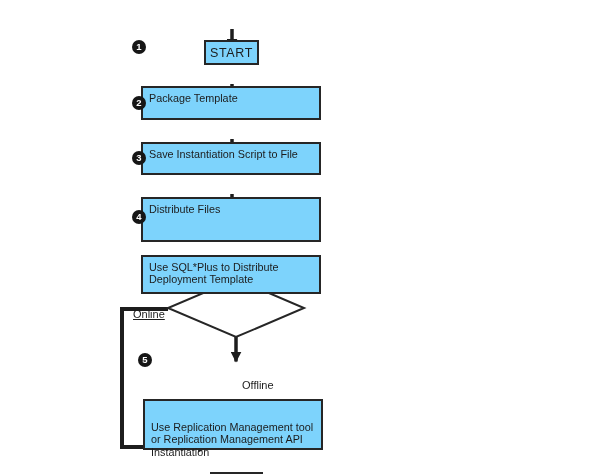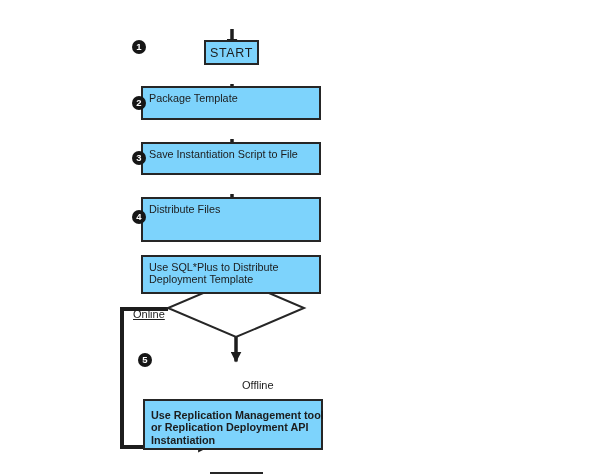--- a/index.html
+++ b/index.html
@@ -65,21 +65,21 @@
     white-space: nowrap;
   }
   #lbl-online { left: 133px; top: 308px; text-decoration: underline; }
   #lbl-offline { left: 242px; top: 334px; margin-top: 45px; }
 
   #node-start { left: 204px; top: 4px;  width: 55px; height: 25px; }
   #node-step1 { left: 141px; top: 50px;  width: 180px; height: 34px; }
   #node-step2 { left: 141px; top: 106px; width: 180px; height: 33px; }
   #node-step3 { left: 141px; top: 161px; width: 180px; height: 45px; }
   #node-step4 { left: 141px; top: 219px; width: 180px; height: 39px; }
-  #node-step5 { left: 143px; top: 363px; width: 180px; height: 51px; padding-top: 8px; font-weight: bold; }
+  #node-step5 { left: 143px; top: 363px; width: 180px; height: 51px; padding-top: 20px; }
   #node-end   { left: 210px; top: 436px; width: 53px; height: 32px; }
 
   #badge-1 { left: 132px; top: 40px; }
   #badge-2 { left: 132px; top: 96px; }
   #badge-3 { left: 132px; top: 151px; }
   #badge-4 { left: 132px; top: 210px; }
   #badge-5 { left: 138px; top: 353px; }
 </style>
 </head>
 <body>
@@ -125,21 +125,21 @@
     <div class="txtline">Use SQL*Plus to Distribute</div>
     <div class="txtline">Deployment Template</div>
   </div>
 
 
   <div class="branch-label" id="lbl-online">Online</div>
   <div class="branch-label" id="lbl-offline">Offline</div>
 
   <div class="node step" id="node-step5">
     <div class="txtline">Use Replication Management tool</div>
-    <div class="txtline">or Replication Deployment API</div>
+    <div class="txtline">or Replication Management API</div>
     <div class="txtline">Instantiation</div>
   </div>
 
   <div class="node terminal" id="node-end">
     <span>END</span>
   </div>
 
   <div class="badge" id="badge-1">1</div>
   <div class="badge" id="badge-2">2</div>
   <div class="badge" id="badge-3">3</div>

